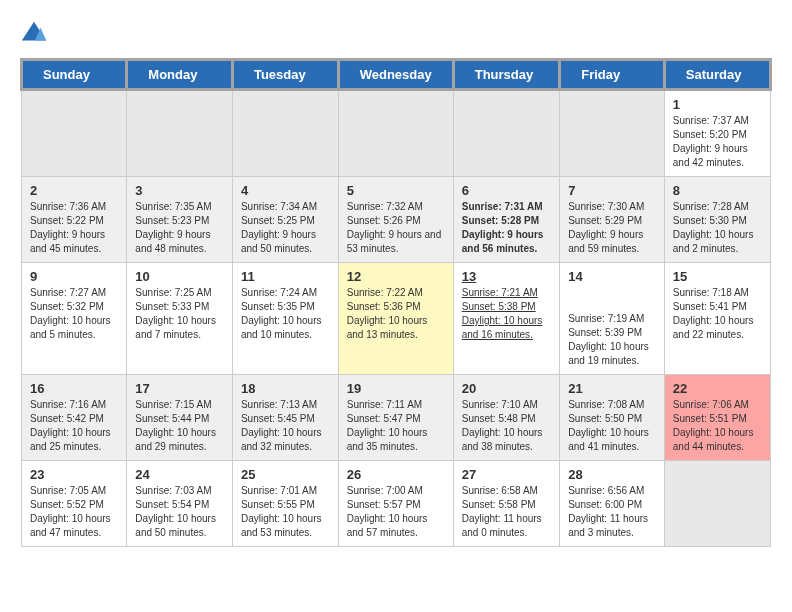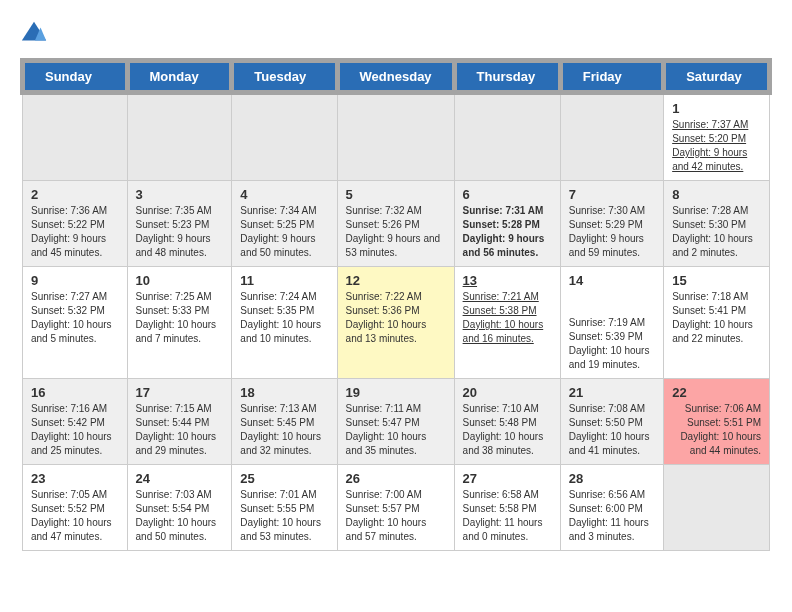--- a/index.html
+++ b/index.html
@@ -49,21 +49,21 @@
       width: 100%;
       border-collapse: collapse;
       border: 1px solid #ccc;
     }
     .calendar th {
       background-color: #2a6db5;
       color: white;
       text-align: left;
       padding: 6px 20px;
       font-size: 13px;
-      border: 5px solid #a3a3a3;
+      border: 3px solid #a3a3a3;
     }
     .calendar td {
       vertical-align: top;
       padding: 6px 8px;
       border: 1px solid #ccc;
       width: calc(100% / 7);
       min-height: 80px;
       font-size: 10.5px;
       color: #333;
       background: #fff;
@@ -124,21 +124,21 @@
   <tbody id="calendar-body">
   <tr>
         <td class="empty-cell"></td>
         <td class="empty-cell"></td>
         <td class="empty-cell"></td>
         <td class="empty-cell"></td>
         <td class="empty-cell"></td>
         <td class="empty-cell"></td>
         <td style="background-color: rgb(255, 255, 255);">
           <span class="day-number">1</span>
-          <div class="day-info" style="white-space: pre-line; text-decoration: underline;">Sunrise: 7:37 AM
+          <div class="day-info" style="white-space: pre-line;">Sunrise: 7:37 AM
 Sunset: 5:20 PM
 Daylight: 9 hours and 42 minutes.</div>
         </td>
       </tr>
       <tr>
         <td style="background-color: rgb(239, 239, 239);">
           <span class="day-number">2</span>
           <div class="day-info" style="white-space: pre-line;">Sunrise: 7:36 AM
 Sunset: 5:22 PM
 Daylight: 9 hours and 45 minutes.</div>
@@ -256,21 +256,21 @@
 Daylight: 10 hours and 38 minutes.</div>
         </td>
         <td style="background-color: rgb(239, 239, 239);">
           <span class="day-number">21</span>
           <div class="day-info" style="white-space: pre-line;">Sunrise: 7:08 AM
 Sunset: 5:50 PM
 Daylight: 10 hours and 41 minutes.</div>
         </td>
         <td style="background-color: #fca5a5;">
           <span class="day-number">22</span>
-          <div class="day-info" style="white-space: pre-line; text-align: right;">Sunrise: 7:06 AM
+          <div class="day-info" style="white-space: pre-line;">Sunrise: 7:06 AM
 Sunset: 5:51 PM
 Daylight: 10 hours and 44 minutes.</div>
         </td>
       </tr>
       <tr>
         <td style="background-color: rgb(255, 255, 255);">
           <span class="day-number">23</span>
           <div class="day-info" style="white-space: pre-line;">Sunrise: 7:05 AM
 Sunset: 5:52 PM
 Daylight: 10 hours and 47 minutes.</div>

